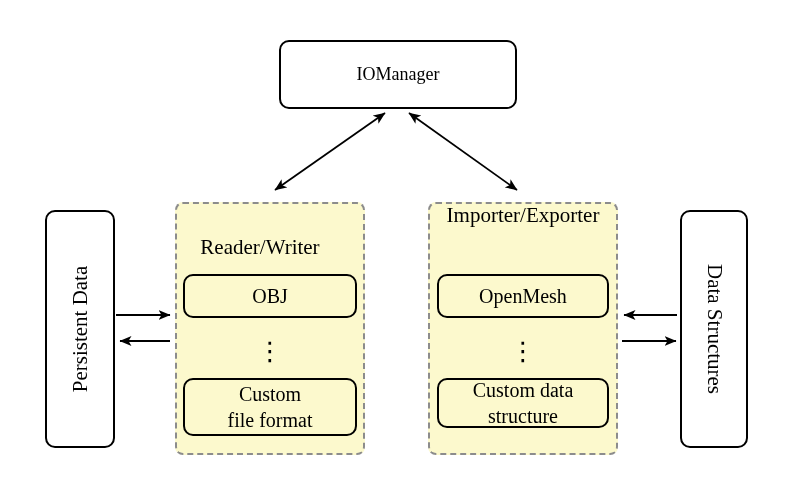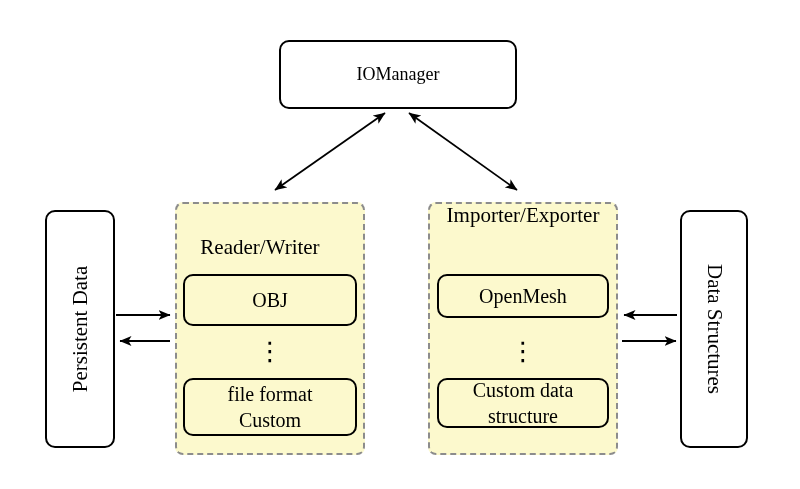--- a/index.html
+++ b/index.html
@@ -112,27 +112,27 @@
   <div class="rail" style="left:45px; top:210px; width:70px; height:238px;">
     <span class="rail-label up">Persistent Data</span>
   </div>
 
   <div class="rail" style="left:680px; top:210px; width:68px; height:238px;">
     <span class="rail-label down">Data Structures</span>
   </div>
 
   <div class="group" style="left:175px; top:202px; width:190px; height:253px;"></div>
   <div class="group-title" style="left:173px; top:216px; width:174px;margin-top:19px;">Reader/Writer</div>
-  <div class="inner-node" style="left:183px; top:274px; width:174px; height:52px;">
+  <div class="inner-node" style="left:183px; top:274px; width:174px; height:44px;">
     <span>OBJ</span>
   </div>
   <div class="ellipsis" style="left:175px; top:332px; width:190px; height:38px;">⋮</div>
   <div class="inner-node" style="left:183px; top:378px; width:174px; height:58px;">
+    <span>Custom</span>
     <span>file format</span>
-    <span>Custom</span>
   </div>
 
   <div class="group" style="left:428px; top:202px; width:190px; height:253px;"></div>
   <div class="group-title" style="left:428px; top:203px; width:190px;">Importer/Exporter</div>
   <div class="inner-node" style="left:437px; top:274px; width:172px; height:44px;">
     <span>OpenMesh</span>
   </div>
   <div class="ellipsis" style="left:428px; top:332px; width:190px; height:38px;">⋮</div>
   <div class="inner-node" style="left:437px; top:378px; width:172px; height:50px;">
     <span>Custom data</span>

